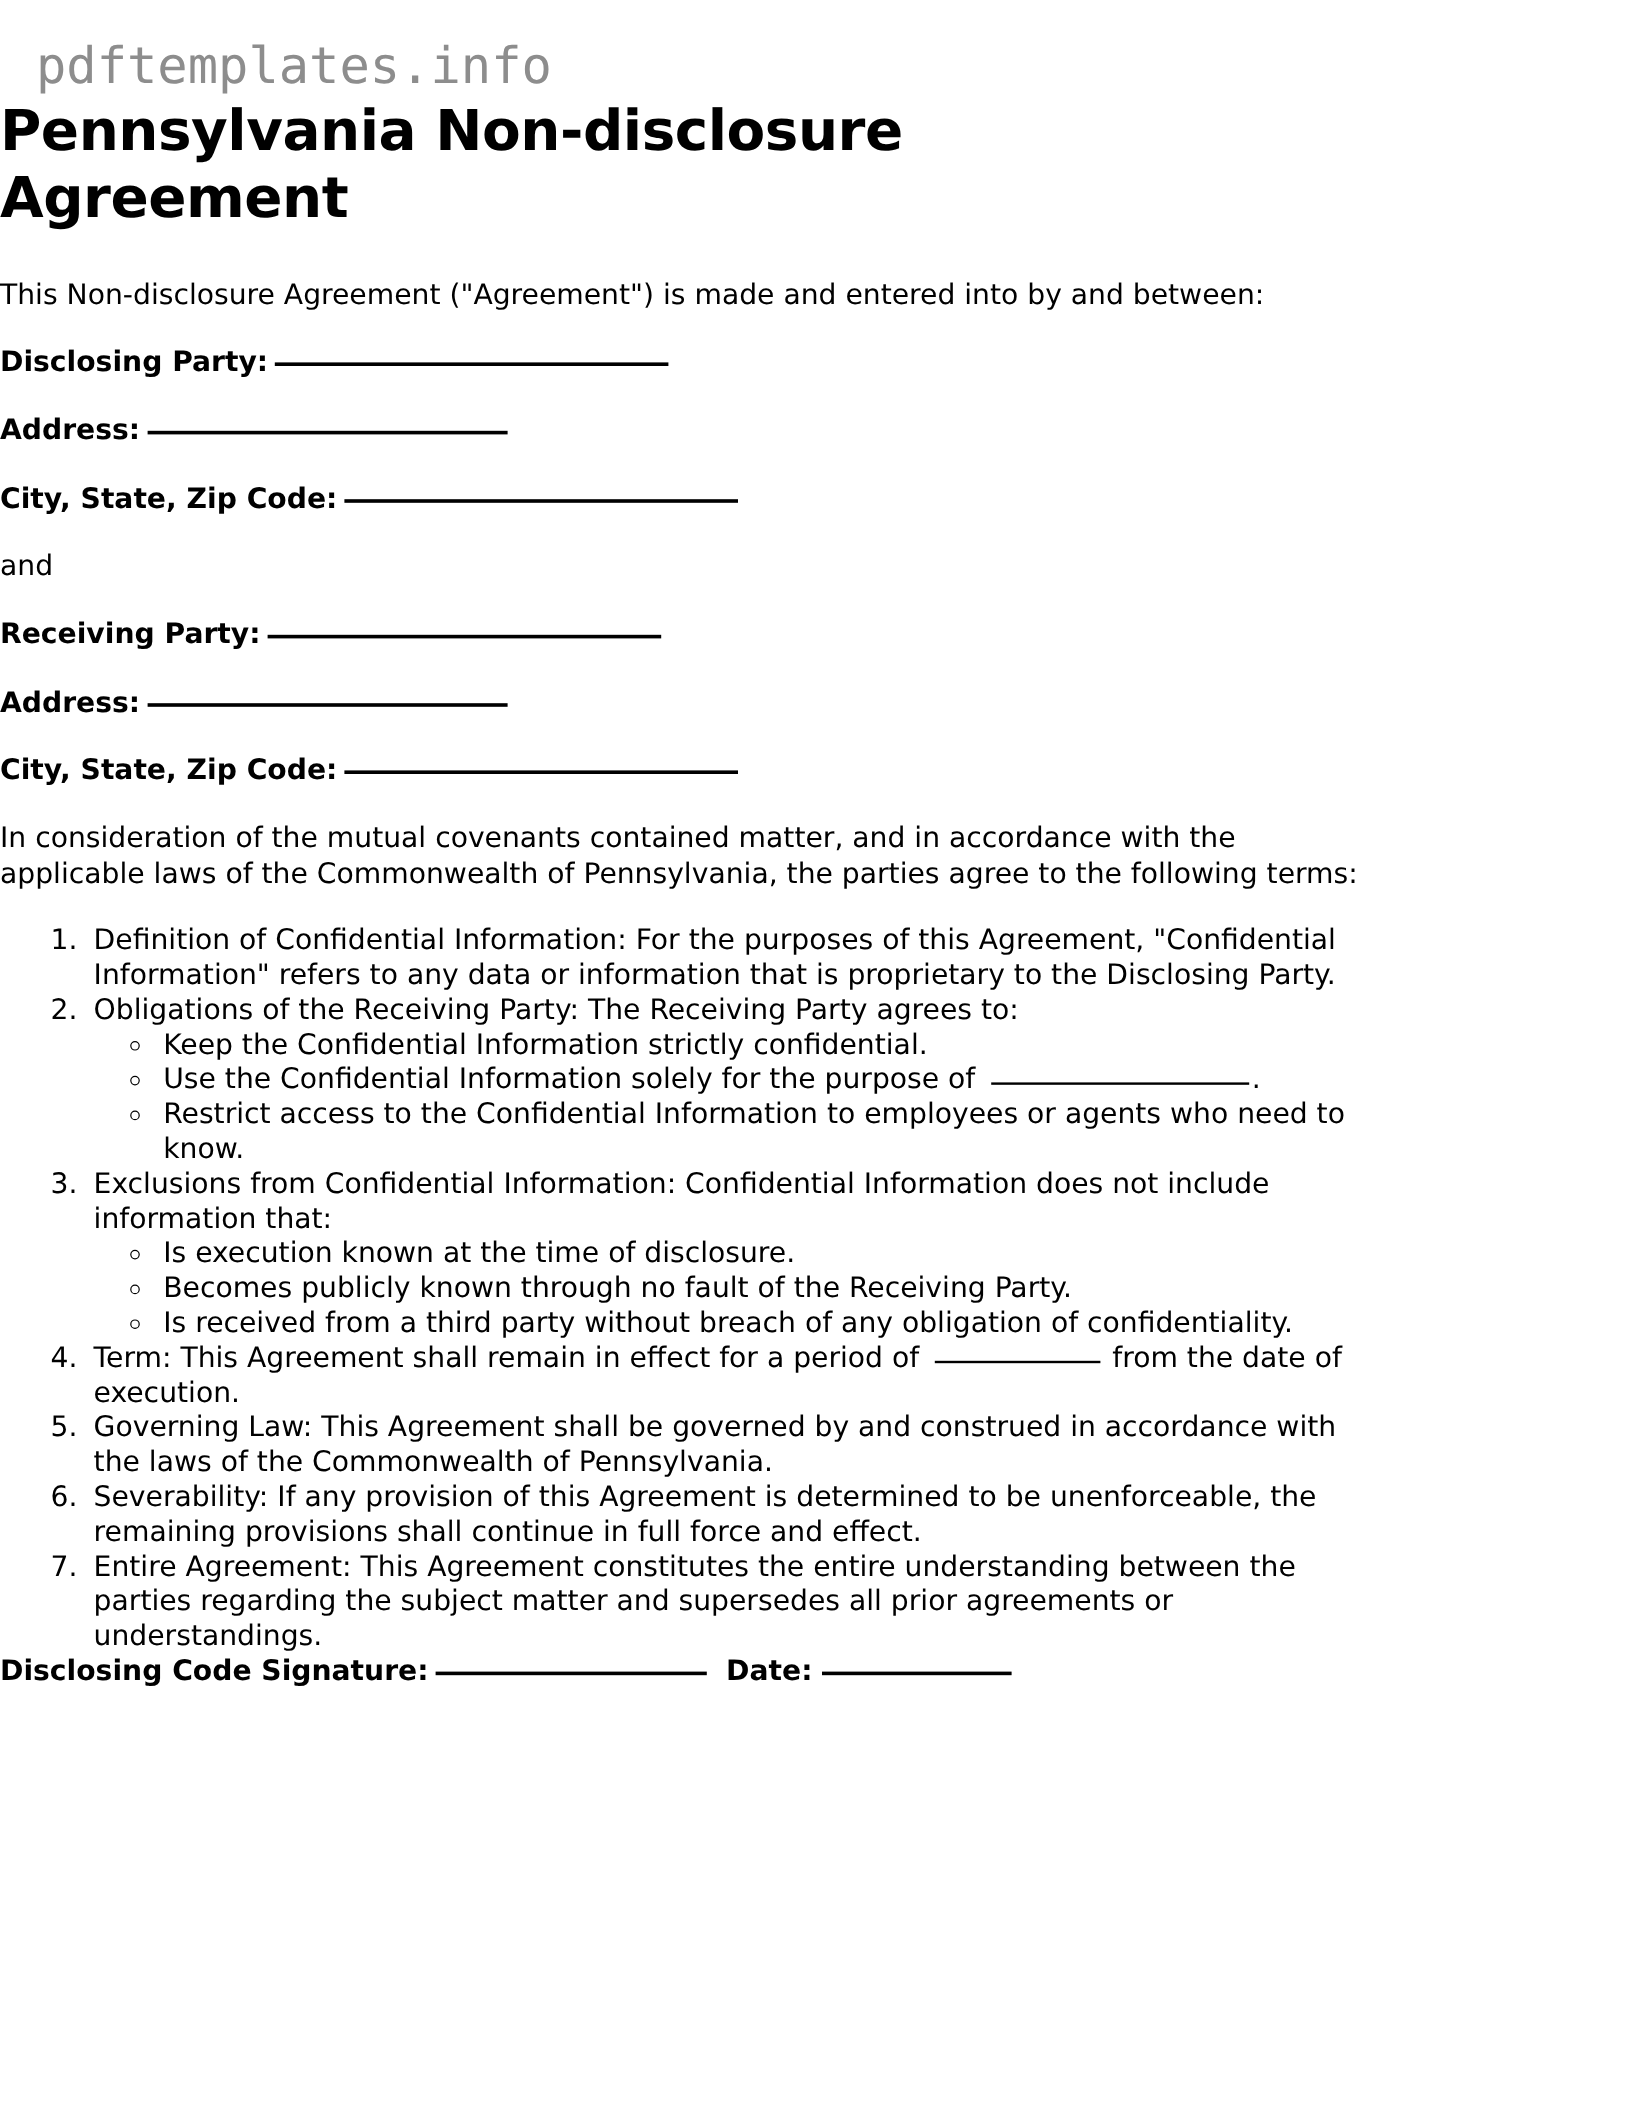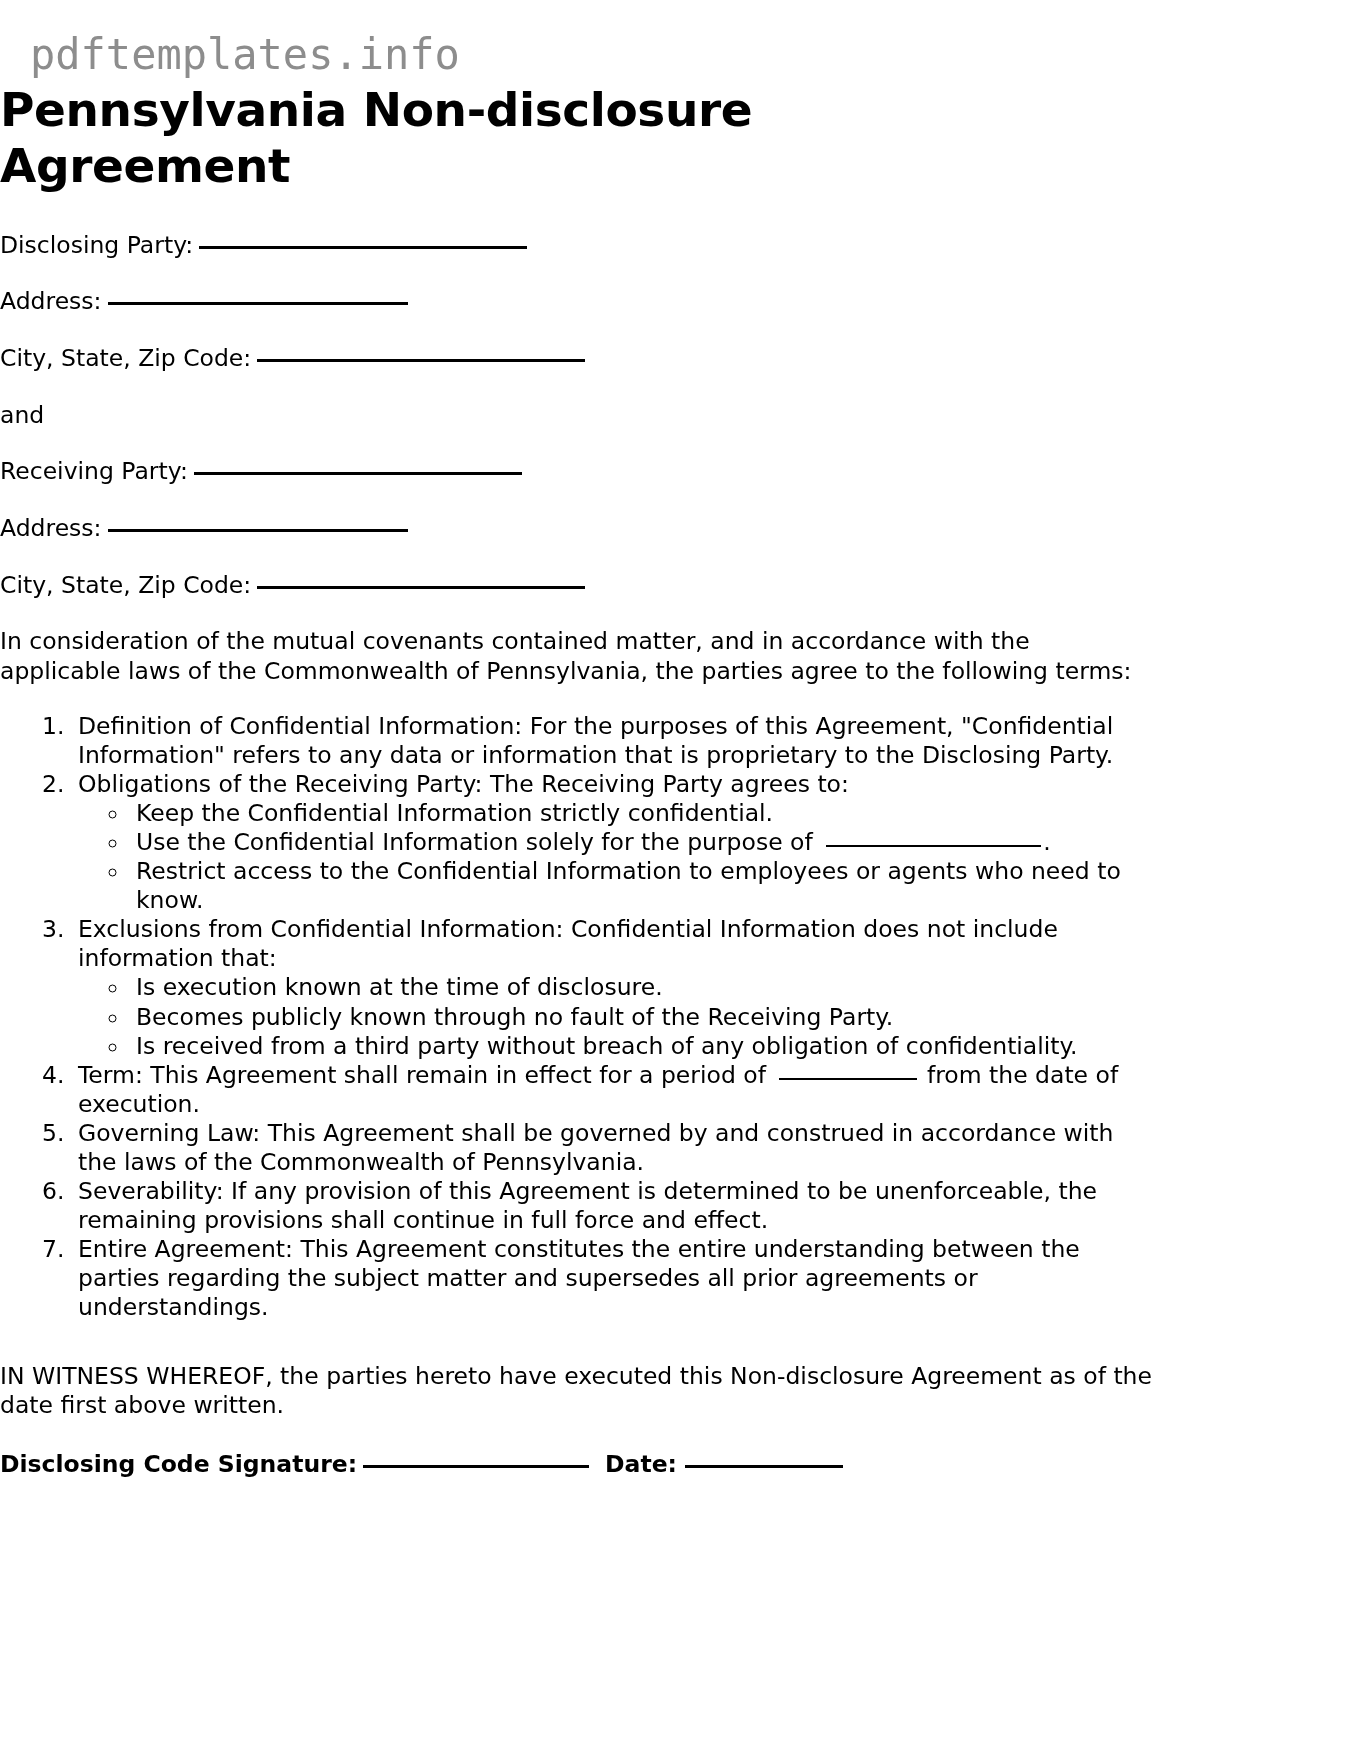--- a/index.html
+++ b/index.html
@@ -60,21 +60,21 @@
     font-size: 23.5px;
     line-height: 1.22;
     margin: 0 0 28px 0;
     font-weight: normal;
   }
 
   .field-line {
     font-size: 23.5px;
     line-height: 1.22;
     margin: 0 0 28px 0;
-    font-weight: normal;
+    font-weight: bold;
     white-space: nowrap;
   }
 
   .blank {
     display: inline-block;
     border-bottom: 3px solid #000;
     vertical-align: baseline;
     position: relative;
     top: -4px;
     margin-left: 6px;
@@ -144,20 +144,21 @@
 <body>
 
 <div class="page">
 
   <div class="watermark">pdftemplates.info</div>
 
   <div class="content">
 
     <h1 class="doc-title">Pennsylvania Non-disclosure Agreement</h1>
 
+    <p class="body-text">This Non-disclosure Agreement ("Agreement") is made and entered into by and between:</p>
 
     <div class="field-line">
       <span>Disclosing Party:</span><span class="blank w-xl"></span>
     </div>
 
     <div class="field-line">
       <span>Address:</span><span class="blank w-lg"></span>
     </div>
 
     <div class="field-line">
@@ -215,20 +216,19 @@
       <li>
         <b>Severability:</b><span> If any provision of this Agreement is determined to be unenforceable, the remaining provisions shall continue in full force and effect.</span>
       </li>
 
       <li>
         <b>Entire Agreement:</b><span> This Agreement constitutes the entire understanding between the parties regarding the subject matter and supersedes all prior agreements or understandings.</span>
       </li>
 
     </ol>
 
-    <p class="witness">IN WITNESS WHEREOF, the parties hereto have executed this Non-disclosure Agreement as of the date first above written.</p>
 
     <div class="signature-line">
       <span>Disclosing Code Signature:</span><span class="blank sig"></span><span class="gap"></span><span>Date:</span><span class="blank dt"></span>
     </div>
 
   </div>
 </div>
 
 </body></html>

